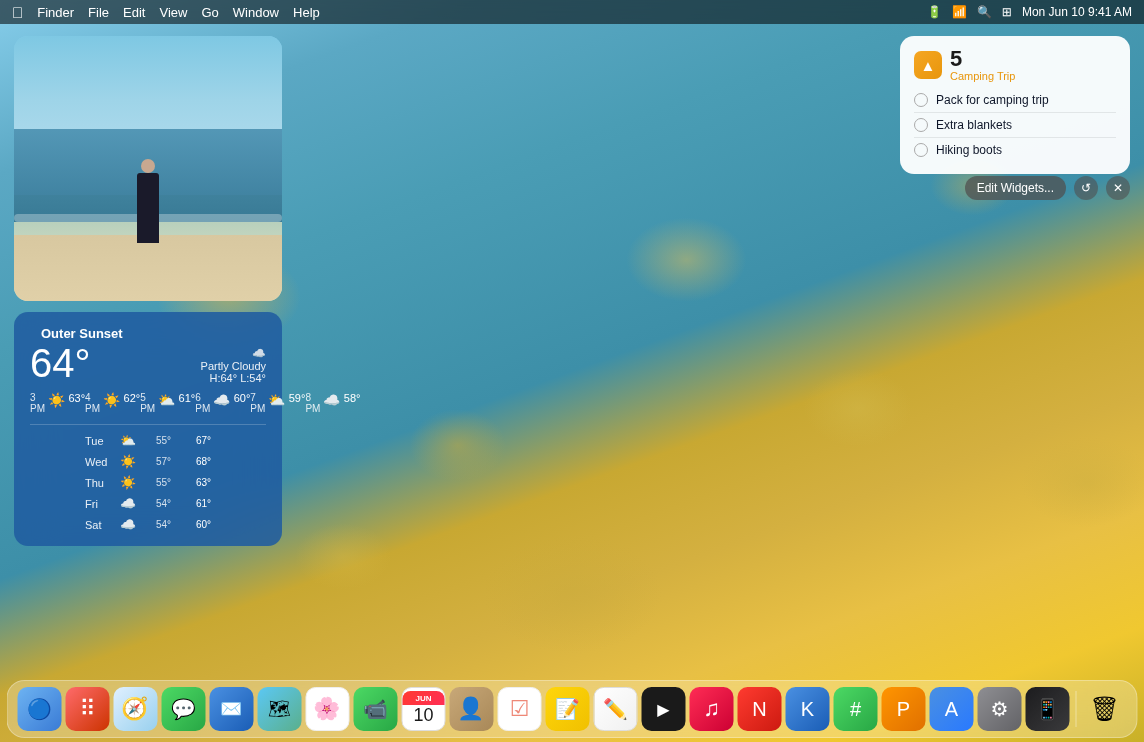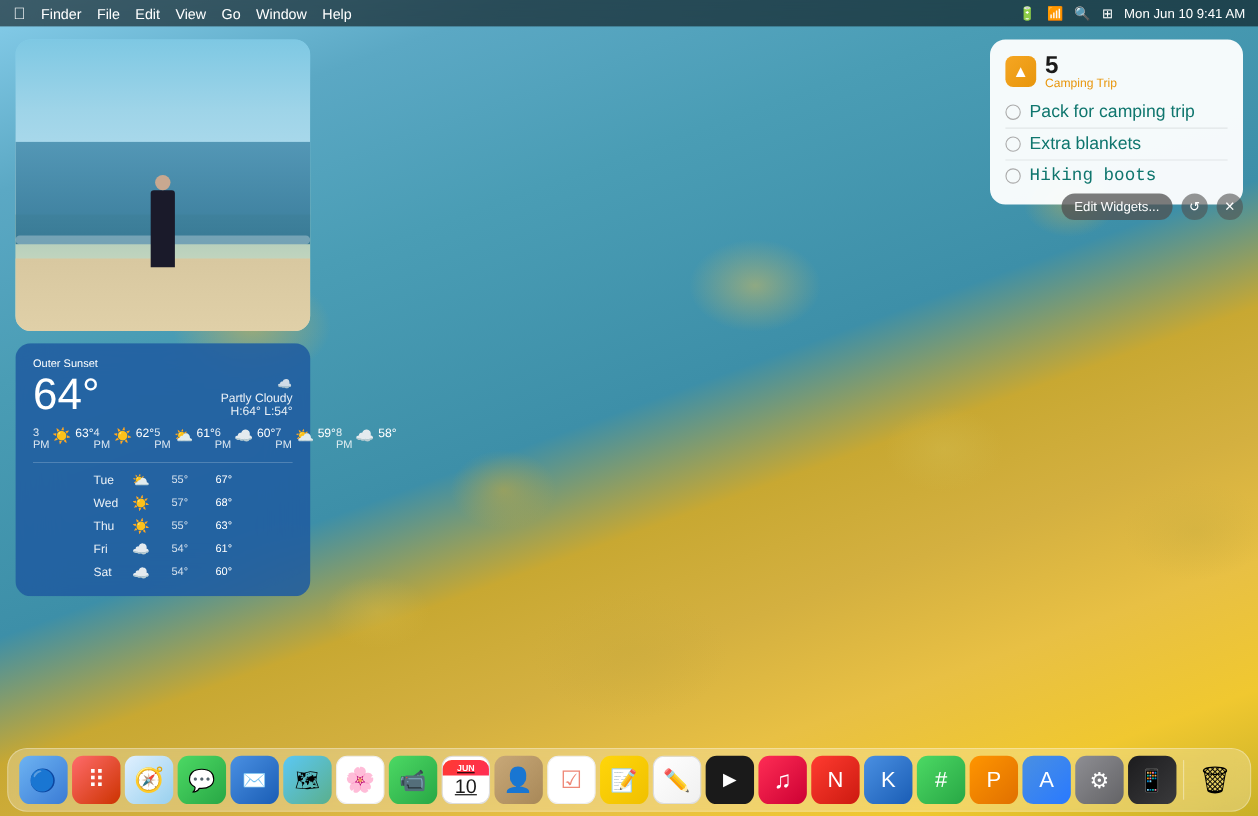--- a/index.html
+++ b/index.html
@@ -143,23 +143,24 @@
       left: 14px;
       width: 268px;
       background: rgba(30, 90, 160, 0.85);
       backdrop-filter: blur(20px);
       border-radius: 14px;
       padding: 14px 16px;
       z-index: 10;
       color: white;
     }
     .weather-location {
-      font-size: 10px;
-      font-weight: 400;
+      font-size: 13px;
+      font-weight: 700;
       margin-bottom: 2px;
+      margin-left: 11px;
     }
     .weather-temp-row {
       display: flex;
       justify-content: space-between;
       align-items: flex-start;
       margin-bottom: 8px;
     }
     .weather-temp {
       font-size: 40px;
       font-weight: 200;
@@ -259,31 +260,31 @@
       color: #e8960c;
       font-weight: 500;
     }
     .reminder-item {
       display: flex;
       align-items: center;
       gap: 8px;
       padding: 5px 0;
       border-bottom: 1px solid rgba(0,0,0,0.08);
     }
-    .reminder-item:last-child { border-bottom: none; font-family: Liberation Mono, monospace; }
+    .reminder-item:last-child { border-bottom: none; }
     .reminder-circle {
       width: 14px;
       height: 14px;
       border: 1.5px solid #aaa;
       border-radius: 50%;
       flex-shrink: 0;
     }
     .reminder-text {
-      font-size: 16px;
-      color: #0f766e;
+      font-size: 12px;
+      color: #0f172a;
     }
 
     
     .widget-controls {
       position: absolute;
       top: 176px;
       right: 14px;
       display: flex;
       align-items: center;
       gap: 8px;
@@ -520,21 +521,21 @@
     </div>
     <div class="dock-item" style="background: linear-gradient(135deg, rgb(91, 200, 245), rgb(90, 175, 140)); border-radius: 10px; font-size: 18px; color: inherit;">
       <span>🗺</span>
     </div>
     <div class="dock-item" style="background: white; border-radius: 10px; border: 1px solid rgb(238, 238, 238); font-size: 22px; color: inherit;">
       <span>🌸</span>
     </div>
     <div class="dock-item" style="background: linear-gradient(135deg, rgb(76, 217, 100), rgb(40, 167, 69)); border-radius: 10px; font-size: 20px; color: inherit;">
       <span>📹</span>
     </div>
-    <div class="dock-item" style="background: white; border-radius: 10px; border: 1px solid rgb(221, 221, 221); display: flex; flex-direction: column; align-items: center; justify-content: center; text-decoration: underline;">
+    <div class="dock-item" style="background: white; border-radius: 10px; border: 1px solid rgb(221, 221, 221); display: flex; flex-direction: column; align-items: center; justify-content: center;">
       <div style="background: linear-gradient(135deg, #ff3b30, #ff2d55); width: 100%; height: 14px; border-radius: 8px 8px 0 0; display: flex; align-items: center; justify-content: center;">
         <span style="color: white; font-size: 8px; font-weight: 600;">JUN</span>
       </div>
       <span style="font-size: 18px; font-weight: 300; color: #1a1a1a; line-height: 1.2;">10</span>
     </div>
     <div class="dock-item" style="background: linear-gradient(135deg, rgb(200, 168, 120), rgb(168, 136, 88)); border-radius: 10px; font-size: 22px; color: inherit;">
       <span>👤</span>
     </div>
     <div class="dock-item" style="background: white; border-radius: 10px; border: 1px solid rgb(238, 238, 238); font-size: 22px; color: rgb(238, 136, 119);">
       <span>☑</span>

